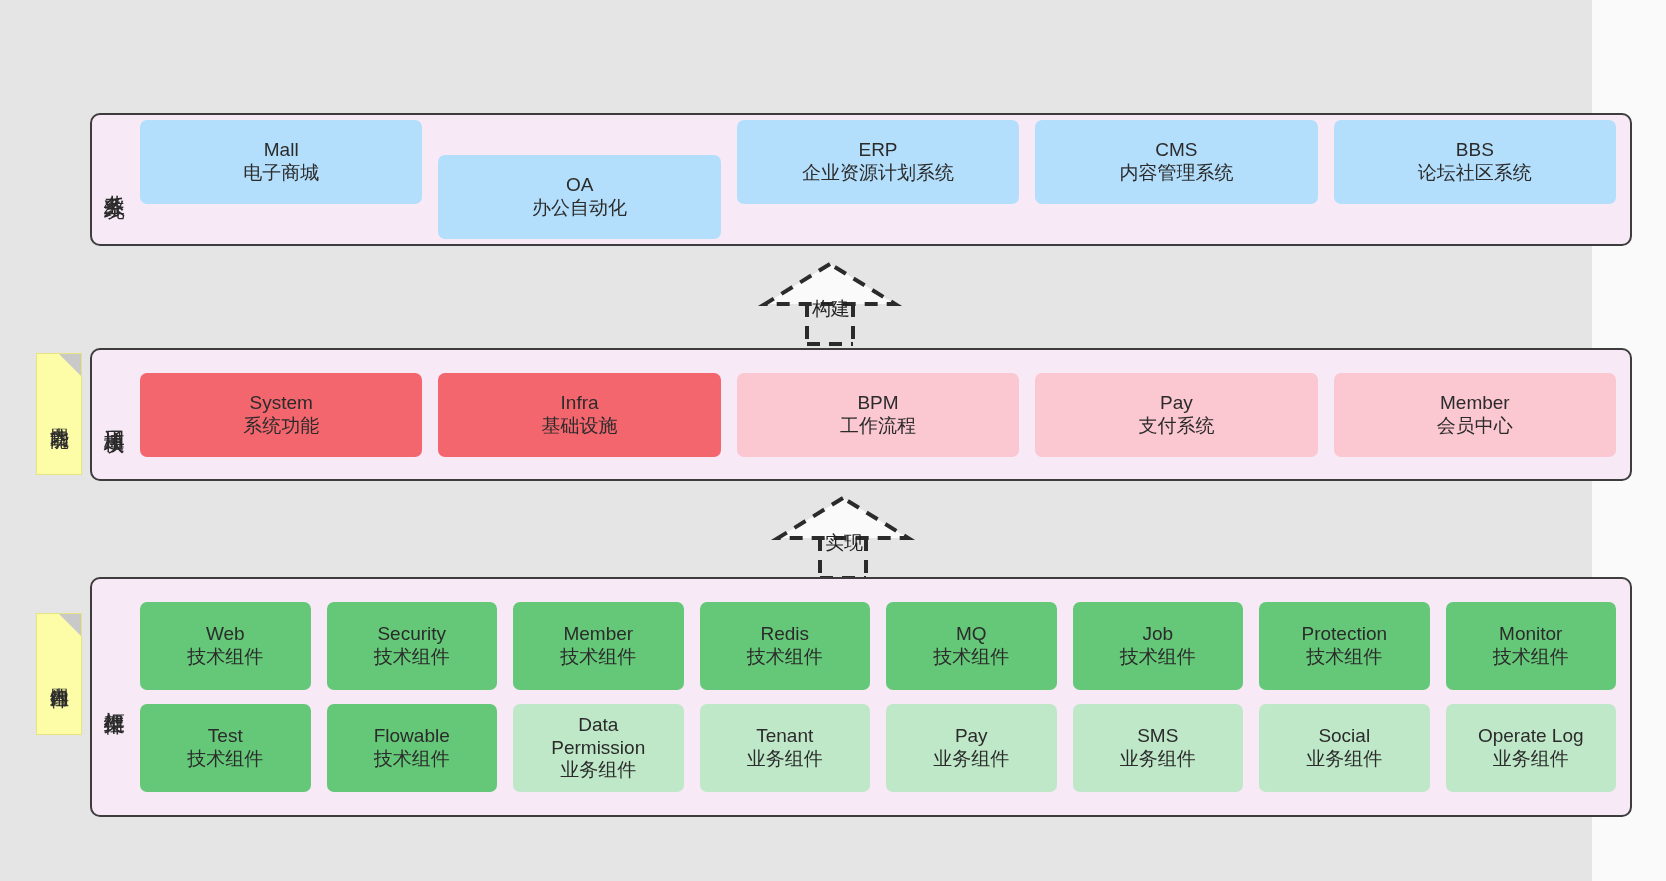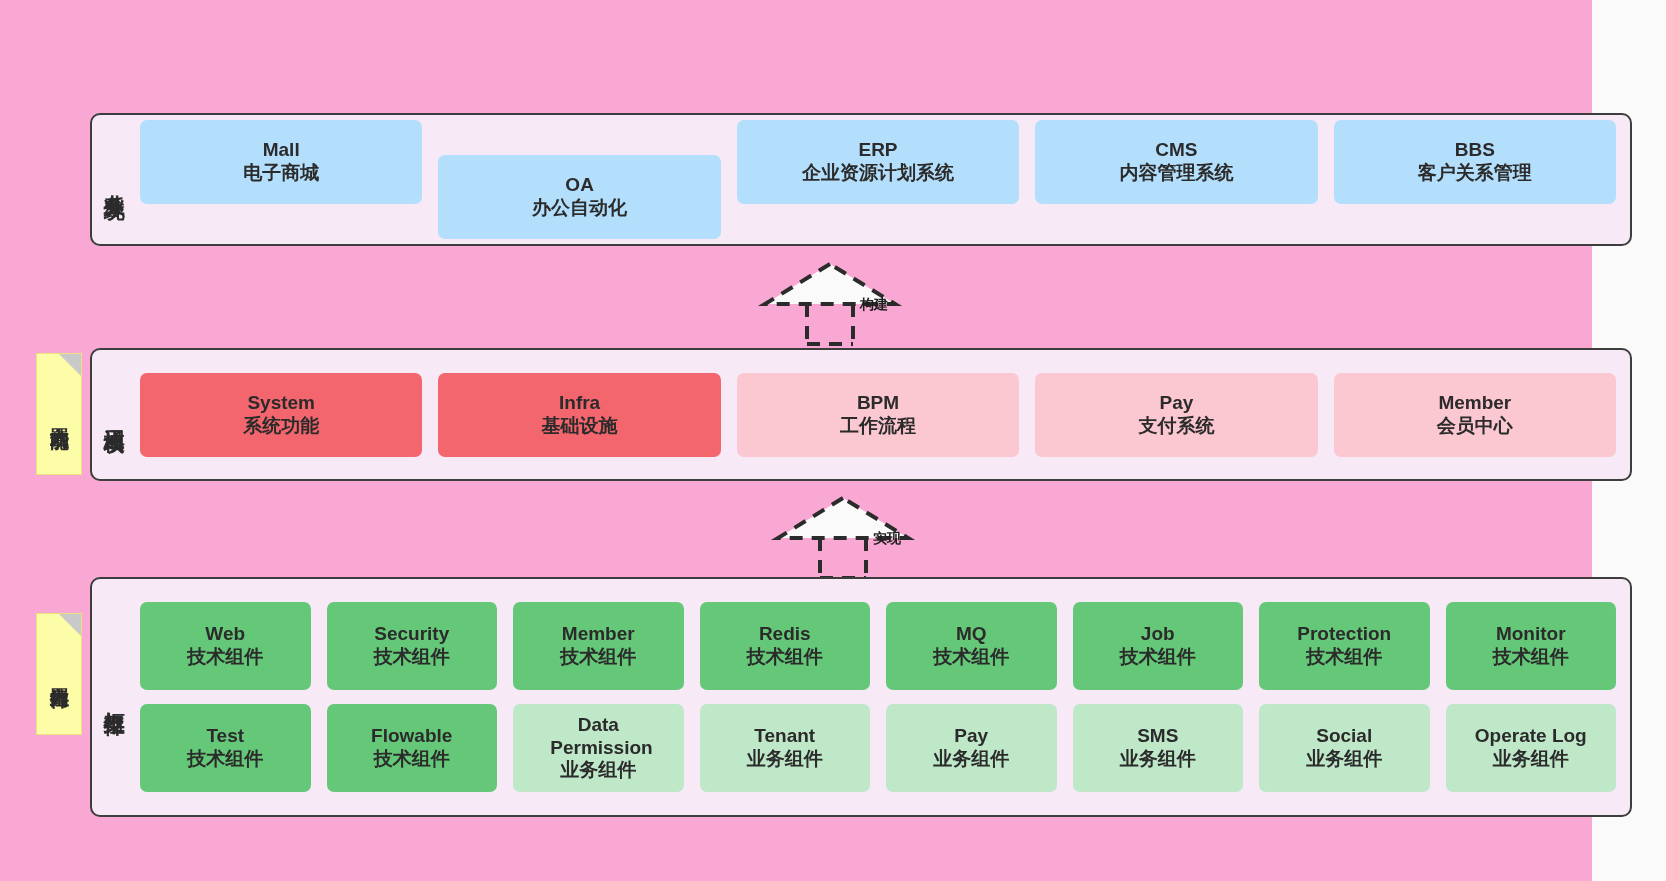--- a/index.html
+++ b/index.html
@@ -5,22 +5,21 @@
   html, body {
     margin: 0; padding: 0;
     background: #fafafa;
     width: 1666px; height: 881px;
     overflow: hidden;
     font-family: "Liberation Sans", "DejaVu Sans", sans-serif;
   }
   #stage {
     position: relative;
     width: 1592px; height: 881px;
-    background: #f9a8d4;
-    font-weight: bold;
+    background: #e5e5e5;
   }
 
   
   .layer {
     position: absolute;
     box-sizing: border-box;
     background: #f7e9f6;
     border: 2px solid #3d3d3d;
     border-radius: 10px;
     display: flex;
@@ -99,26 +98,25 @@
     width: 0; height: 0;
     border-top: 22px solid #c9c9c9;
     border-left: 22px solid transparent;
   }
 
   
   .arrow { position: absolute; }
   .arrow svg { display: block; overflow: visible; }
   .arrow-label {
     position: absolute;
-    font-size: 14px;
+    font-size: 19px;
     color: #1f1f1f;
     background: transparent;
     white-space: nowrap;
     user-select: none;
-    margin-left: 48px;
   }
 </style>
 </head>
 <body>
 
 <div id="stage">
 
   <div class="layer" id="layer-business" style="left:90px; top:113px; width:1542px; height:133px;">
     <div class="layer-title">业务系统</div>
     <div class="layer-body">
@@ -134,21 +132,21 @@
         <div class="cell fill-blue" style="height:76px;">
           <span class="t1">ERP</span>
           <span class="t2">企业资源计划系统</span>
         </div>
         <div class="cell fill-blue" style="height:76px;">
           <span class="t1">CMS</span>
           <span class="t2">内容管理系统</span>
         </div>
         <div class="cell fill-blue" style="height:76px;">
           <span class="t1">BBS</span>
-          <span class="t2">客户关系管理</span>
+          <span class="t2">论坛社区系统</span>
         </div>
       </div>
     </div>
   </div>
 
   <div class="arrow" style="left:755px; top:258px; width:150px; height:88px;">
     <svg width="150" height="88" viewBox="0 0 150 88">
 
       <polygon points="75,6 10,46 140,46" fill="#fafafa" stroke="#2b2b2b" stroke-width="4" stroke-dasharray="13,9" stroke-linejoin="miter"></polygon>
 

